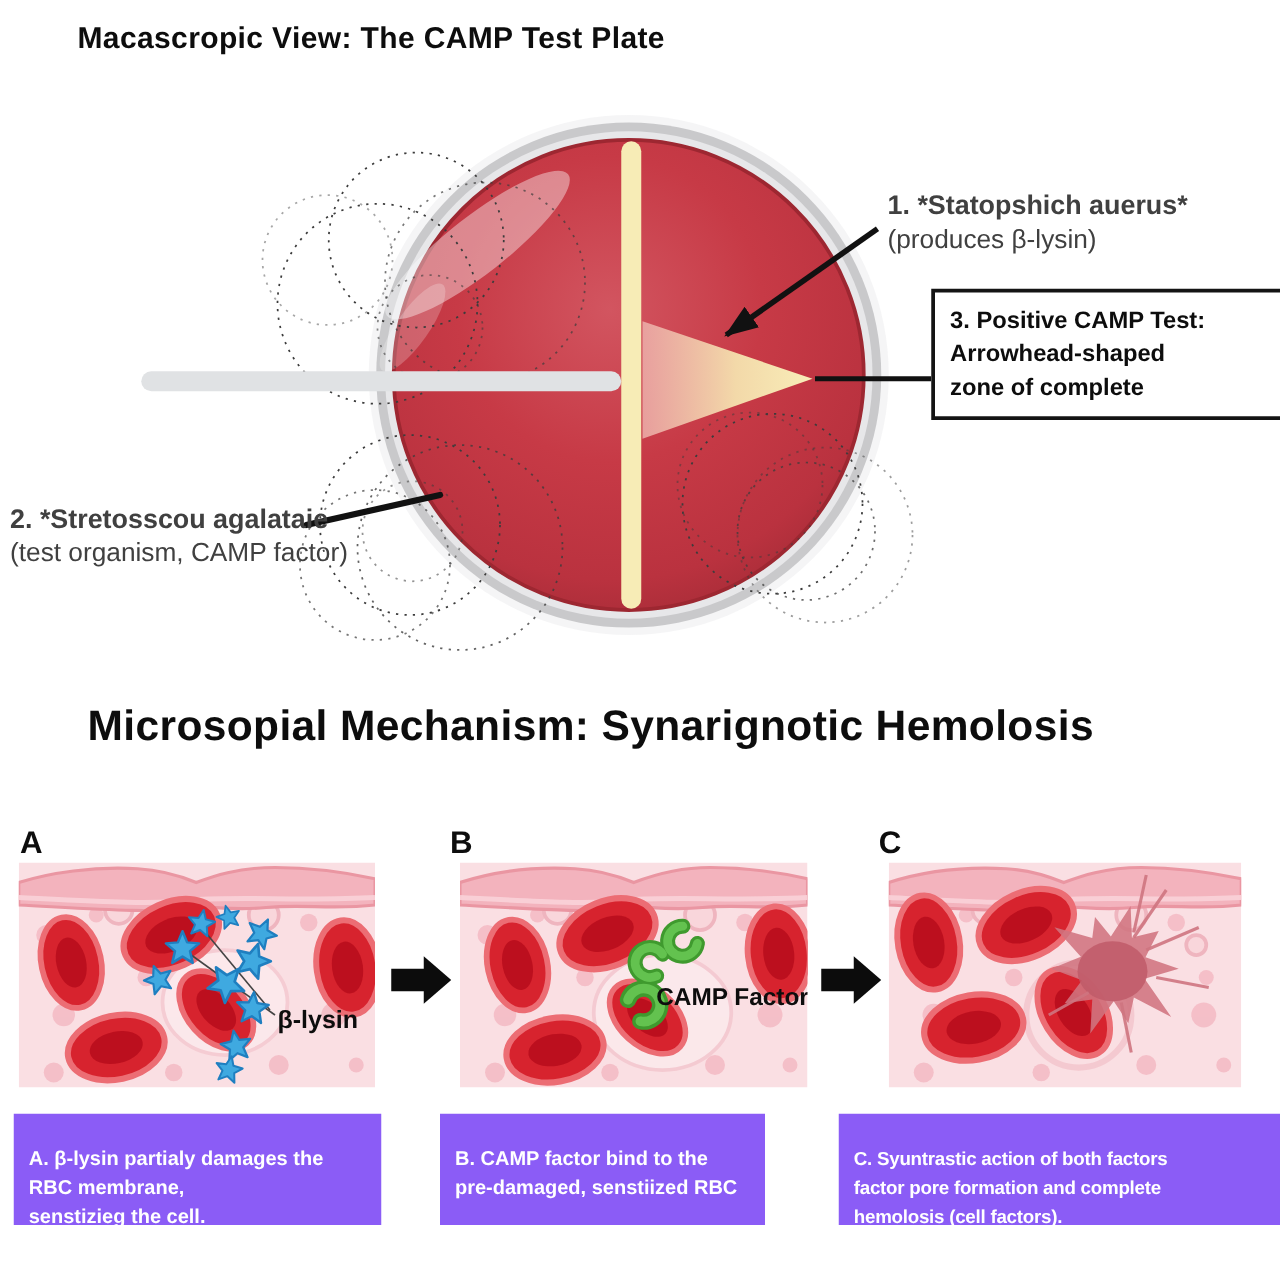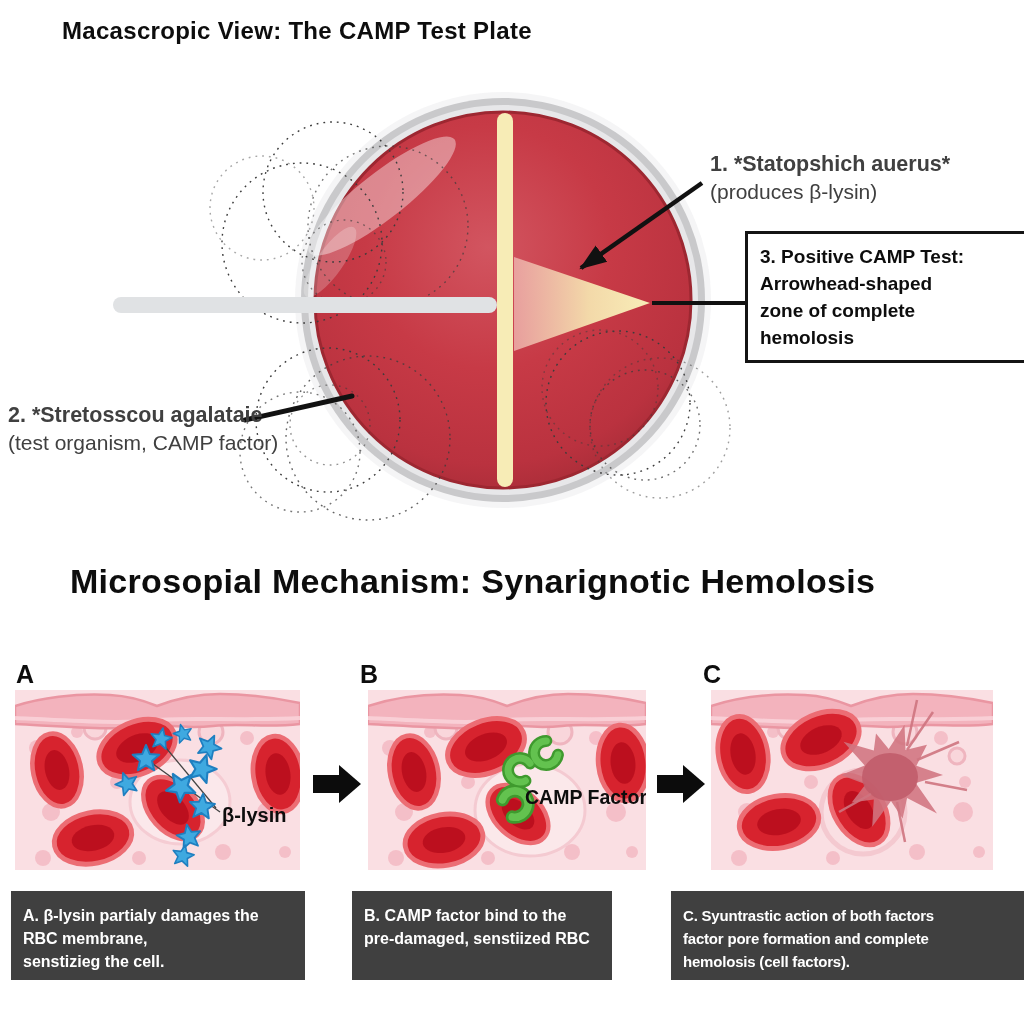--- a/index.html
+++ b/index.html
@@ -6,22 +6,22 @@
   #canvas{position:relative;width:1024px;height:1024px;background:#ffffff;overflow:hidden;}
   .title{position:absolute;font-weight:bold;color:#0d0d0d;letter-spacing:.3px;white-space:nowrap;}
   #title-macro{left:62px;top:17px;font-size:24px;}
   #title-micro{left:70px;top:562px;font-size:34px;}
   .ann{position:absolute;color:#404040;font-size:21px;line-height:28px;white-space:nowrap;}
   .ann .b{font-weight:bold;font-size:21.5px;}
   .resultbox{position:absolute;background:#ffffff;border:3px solid #141414;padding:9px 12px;
              font-size:19px;font-weight:bold;line-height:27px;color:#0d0d0d;white-space:nowrap;}
   .panel-letter{position:absolute;font-size:25px;font-weight:bold;color:#0d0d0d;}
   svg.panel,svg.flow-arrow,#fig-plate{position:absolute;}
-  .caption{position:absolute;background:#404040;color:#ffffff;height:89px;box-sizing:border-box;
-           padding:13px 12px;font-size:16px;font-weight:bold;line-height:23px;}
+  .caption{position:absolute;background:#8b5cf6;color:#ffffff;height:89px;box-sizing:border-box;
+           padding:25px 12px;font-size:16px;font-weight:bold;line-height:23px;}
   .caption div{white-space:nowrap;}
   #caption-c{font-size:15px;letter-spacing:-0.2px;}
 </style>
 </head>
 <body>
 
 <div id="canvas">
 
   <svg id="fig-plate" style="left:0;top:0" width="1024" height="560" viewBox="0 0 1024 560">
     <defs>
@@ -88,21 +88,20 @@
 
   <div class="ann" style="left:8px;top:401px">
     <div class="b">2. *Stretosscou agalataie</div>
     <div>(test organism, CAMP factor)</div>
   </div>
 
   <div class="resultbox" style="left:745px;top:231px;width:262px">
     <div>3. Positive CAMP Test:</div>
     <div>Arrowhead-shaped</div>
     <div>zone of complete</div>
-    <div>hemolosis</div>
   </div>
 
   <div id="title-micro" class="title">Microsopial Mechanism: Synarignotic Hemolosis</div>
 
   <div class="panel-letter" style="left:16px;top:660px">A</div>
   <div class="panel-letter" style="left:360px;top:660px">B</div>
   <div class="panel-letter" style="left:703px;top:660px">C</div>
 
   <svg class="panel" style="left:15px;top:690px" width="285" height="180" viewBox="0 0 285 180">
     <defs>

